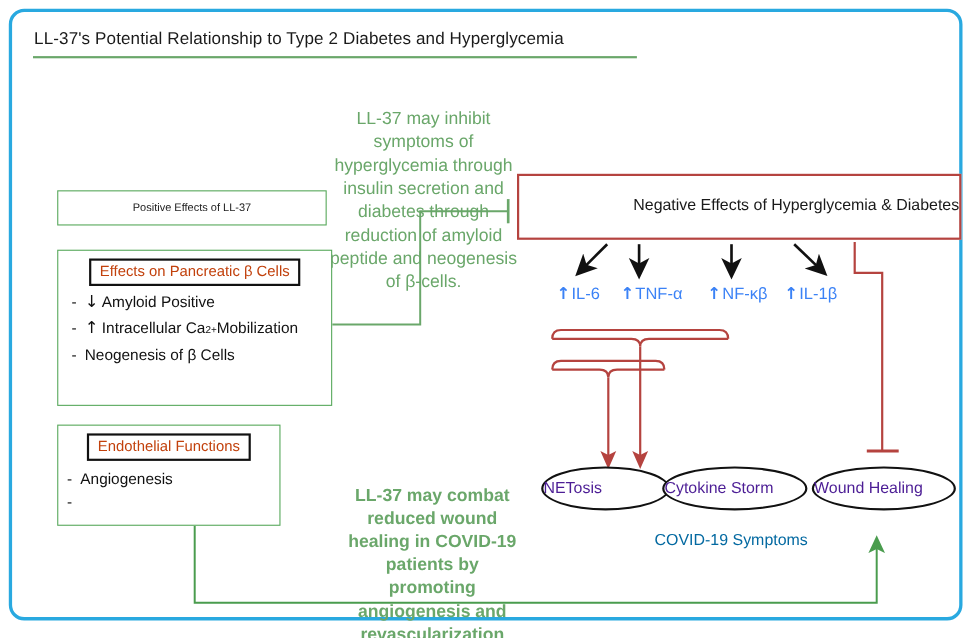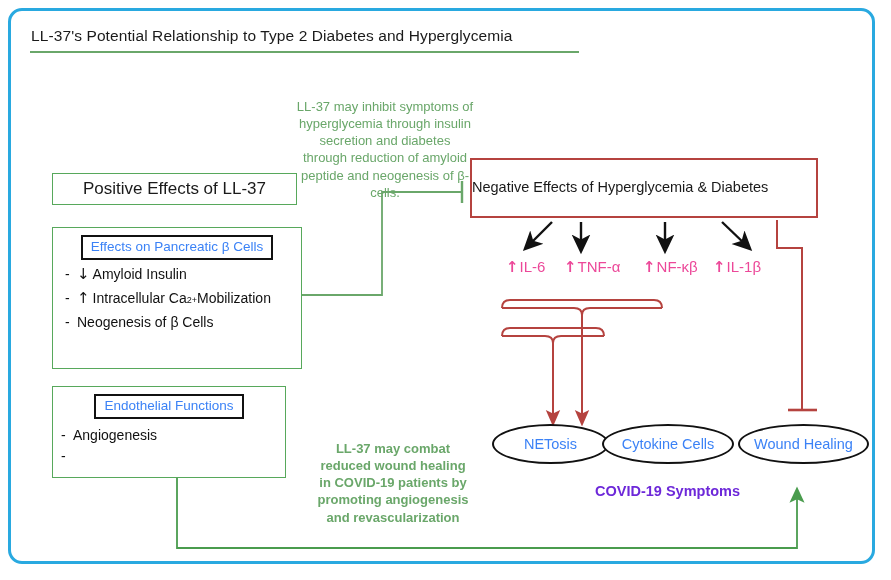--- a/index.html
+++ b/index.html
@@ -17,59 +17,59 @@
   }
   #title-rule{
     left:30px;top:51px;width:549px;height:2px;background:#6aa76a;
   }
   
   .gbox{border:1.6px solid #57a85b;background:#ffffff;box-sizing:border-box;}
   #pos-box{left:52px;top:173px;width:245px;height:32px;}
   #pos-box .lbl{
     position:absolute;left:0;top:0;width:100%;height:100%;
     display:flex;align-items:center;justify-content:center;
-    font-size:17px;color:#1a1a1a;
+    font-size:10px;color:#1a1a1a;
   }
   #panc-box{left:52px;top:227px;width:250px;height:142px;}
-  #endo-box{left:52px;top:386px;width:234px;height:92px;}
+  #endo-box{left:52px;top:386px;width:203px;height:92px;}
   .hdr-box{
     border:2px solid #111;background:#fff;display:inline-block;
-    padding:2px 8px 3px 8px;font-size:13.5px;color:#3b82f6;line-height:1.15;
+    padding:2px 8px 3px 8px;font-size:13.5px;color:#c2410c;line-height:1.15;
   }
   .box-inner{position:absolute;left:0;top:0;width:100%;height:100%;}
   .hdr-wrap{width:100%;text-align:center;margin-top:7px;}
   .bullets{margin-top:7px;padding-left:12px;font-size:14px;color:#111;line-height:1.0;}
   .bullet{display:flex;align-items:baseline;white-space:nowrap;margin-bottom:9px;}
   .dash{width:12px;flex:0 0 12px;}
   .ar{font-size:15px;line-height:1;margin-right:3px;font-family:"DejaVu Sans",sans-serif;}
   .sub-line{margin-left:54px;margin-top:-2px;margin-bottom:9px;white-space:nowrap;font-size:14px;}
   .hook{font-family:"DejaVu Sans",sans-serif;font-size:15px;margin-right:4px;}
   #endo-box .bullets{margin-top:9px;padding-left:8px;}
   #endo-box .bullet{margin-bottom:7px;}
   
   #neg-box{
-    left:470px;top:158px;width:348px;height:60px;
+    left:470px;top:158px;width:404px;height:60px;
     border:2.6px solid #b5433f;background:#fff;box-sizing:border-box;
-    display:flex;align-items:center;justify-content:flex-start;text-align:center;
+    display:flex;align-items:center;justify-content:flex-end;text-align:center;
   }
   #neg-box .lbl{font-size:14.5px;color:#1a1a1a;line-height:1.35;}
   
-  .cyto{font-size:15px;color:#ec4899;white-space:nowrap;}
+  .cyto{font-size:15px;color:#3b82f6;white-space:nowrap;}
   .cyto .up{font-family:"DejaVu Sans",sans-serif;font-weight:bold;font-size:15px;margin-right:1px;}
   
   .ell{
     border:2.2px solid #111;border-radius:50%;background:#fff;box-sizing:border-box;
-    display:flex;align-items:center;justify-content:center;
-    font-size:14.5px;color:#3b82f6;white-space:nowrap;
+    display:flex;align-items:center;justify-content:flex-start;
+    font-size:14.5px;color:#4c1d95;white-space:nowrap;
   }
   
   .note{
-    color:#6aa76a;font-size:13px;line-height:1.32;text-align:center;
-  }
-  #covid-label{font-size:14.5px;color:#6d28d9;white-space:nowrap;font-weight:bold;}
+    color:#6aa76a;font-size:16px;line-height:1.32;text-align:center;
+  }
+  #covid-label{font-size:14.5px;color:#0369a1;white-space:nowrap;}
   svg.overlay{position:absolute;left:0;top:0;width:891px;height:580px;pointer-events:none;}
 </style>
 </head>
 <body>
 
 <div id="canvas">
   <div id="frame" class="abs"></div>
 
   <div id="title" class="abs">LL-37's Potential Relationship to Type 2 Diabetes and Hyperglycemia</div>
   <div id="title-rule" class="abs"></div>
@@ -127,21 +127,21 @@
 
   <div id="panc-box" class="abs gbox">
     <div class="box-inner">
       <div class="hdr-wrap">
         <span class="hdr-box">Effects on Pancreatic β Cells</span>
       </div>
       <div class="bullets">
         <div class="bullet">
           <span class="dash">-</span>
           <span class="ar">↓</span>
-          <span>Amyloid Insulin</span>
+          <span>Amyloid Positive</span>
         </div>
         <div class="bullet">
           <span class="dash">-</span>
           <span class="ar">↑</span>
           <span>Intracellular Ca</span>
             <sup style="font-size:9px">2+</sup>
             <span> Mobilization</span>
         </div>
         <div class="bullet">
           <span class="dash">-</span>
@@ -182,21 +182,21 @@
     <span class="up">↑</span><span>NF-κβ</span>
   </div>
   <div class="abs cyto" style="left:713px;top:258px;">
     <span class="up">↑</span><span>IL-1β</span>
   </div>
 
   <div class="abs ell" style="left:492px;top:424px;width:117px;height:40px;">
     <span>NETosis</span>
   </div>
   <div class="abs ell" style="left:602px;top:424px;width:132px;height:40px;">
-    <span>Cytokine Cells</span>
+    <span>Cytokine Storm</span>
   </div>
   <div class="abs ell" style="left:738px;top:424px;width:131px;height:40px;">
     <span>Wound Healing</span>
   </div>
 
   <div class="abs" id="covid-label" style="left:595px;top:483px;">COVID-19 Symptoms</div>
 
   <div class="abs note" style="left:296px;top:98px;width:178px;">LL-37 may inhibit symptoms of  hyperglycemia through insulin secretion and diabetes through reduction of amyloid peptide and neogenesis of β-cells.</div>
   <div class="abs note" style="left:313px;top:440px;width:160px;font-weight:bold;">LL-37 may combat reduced wound healing in COVID-19 patients by promoting angiogenesis and revascularization</div>
 </div>

